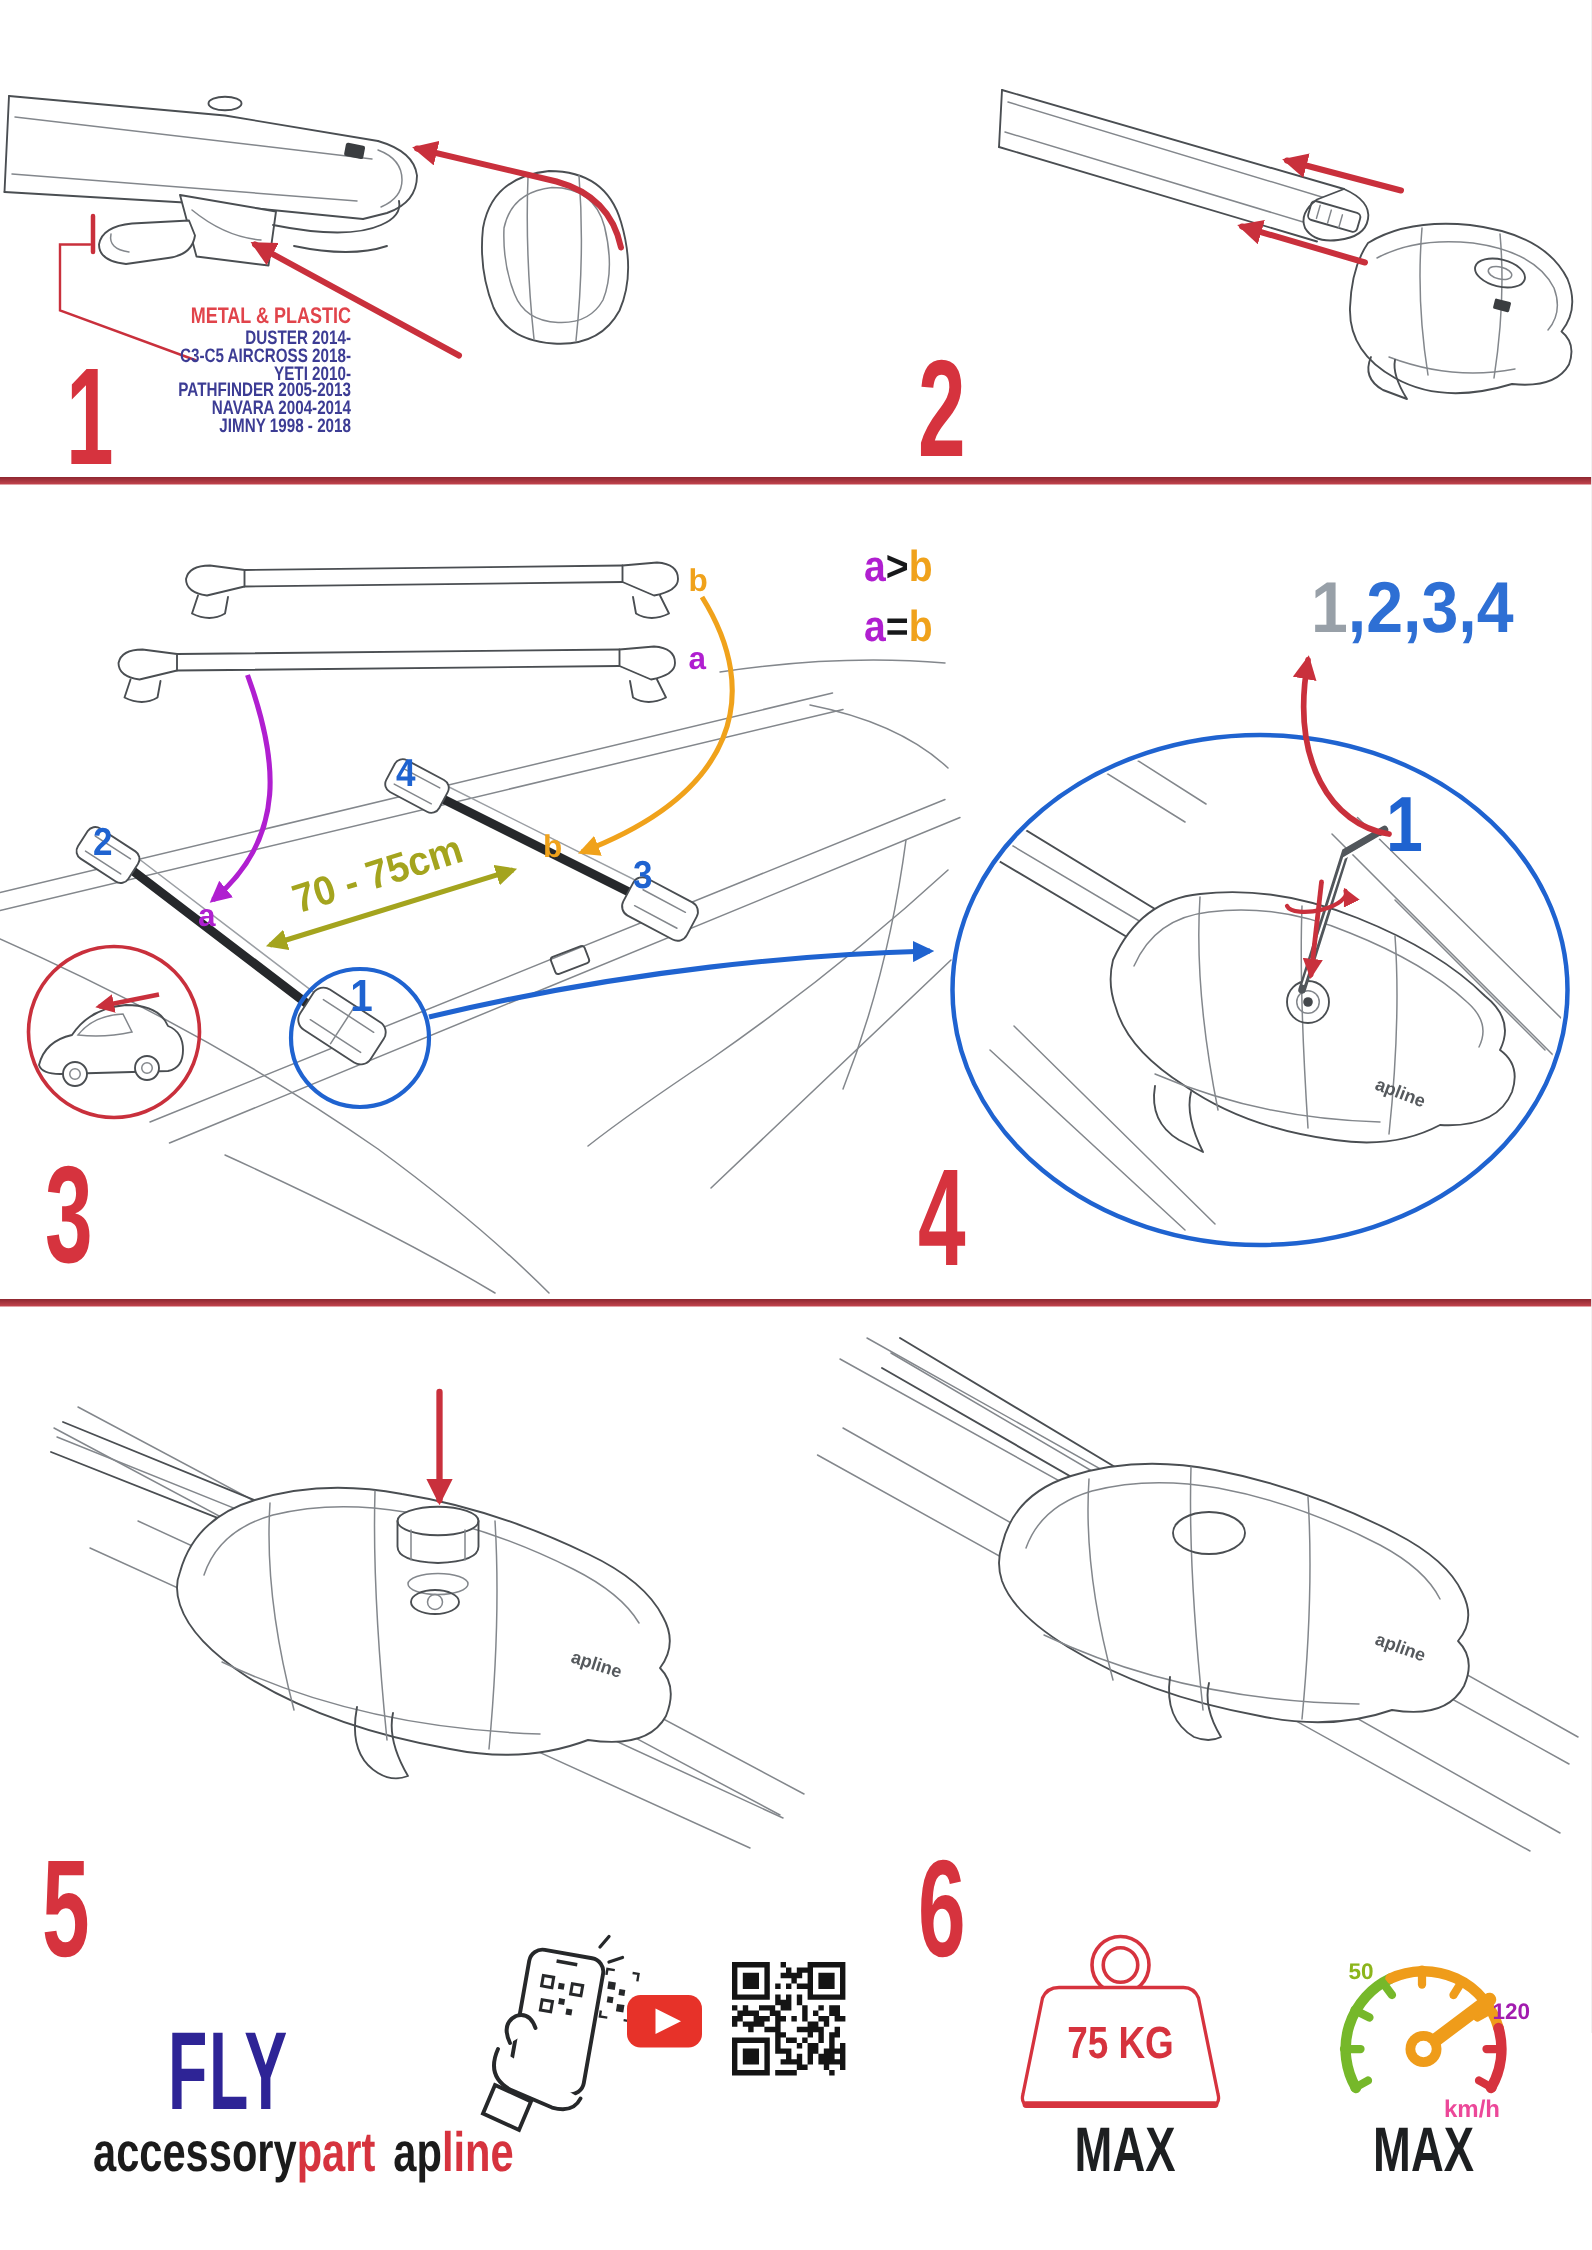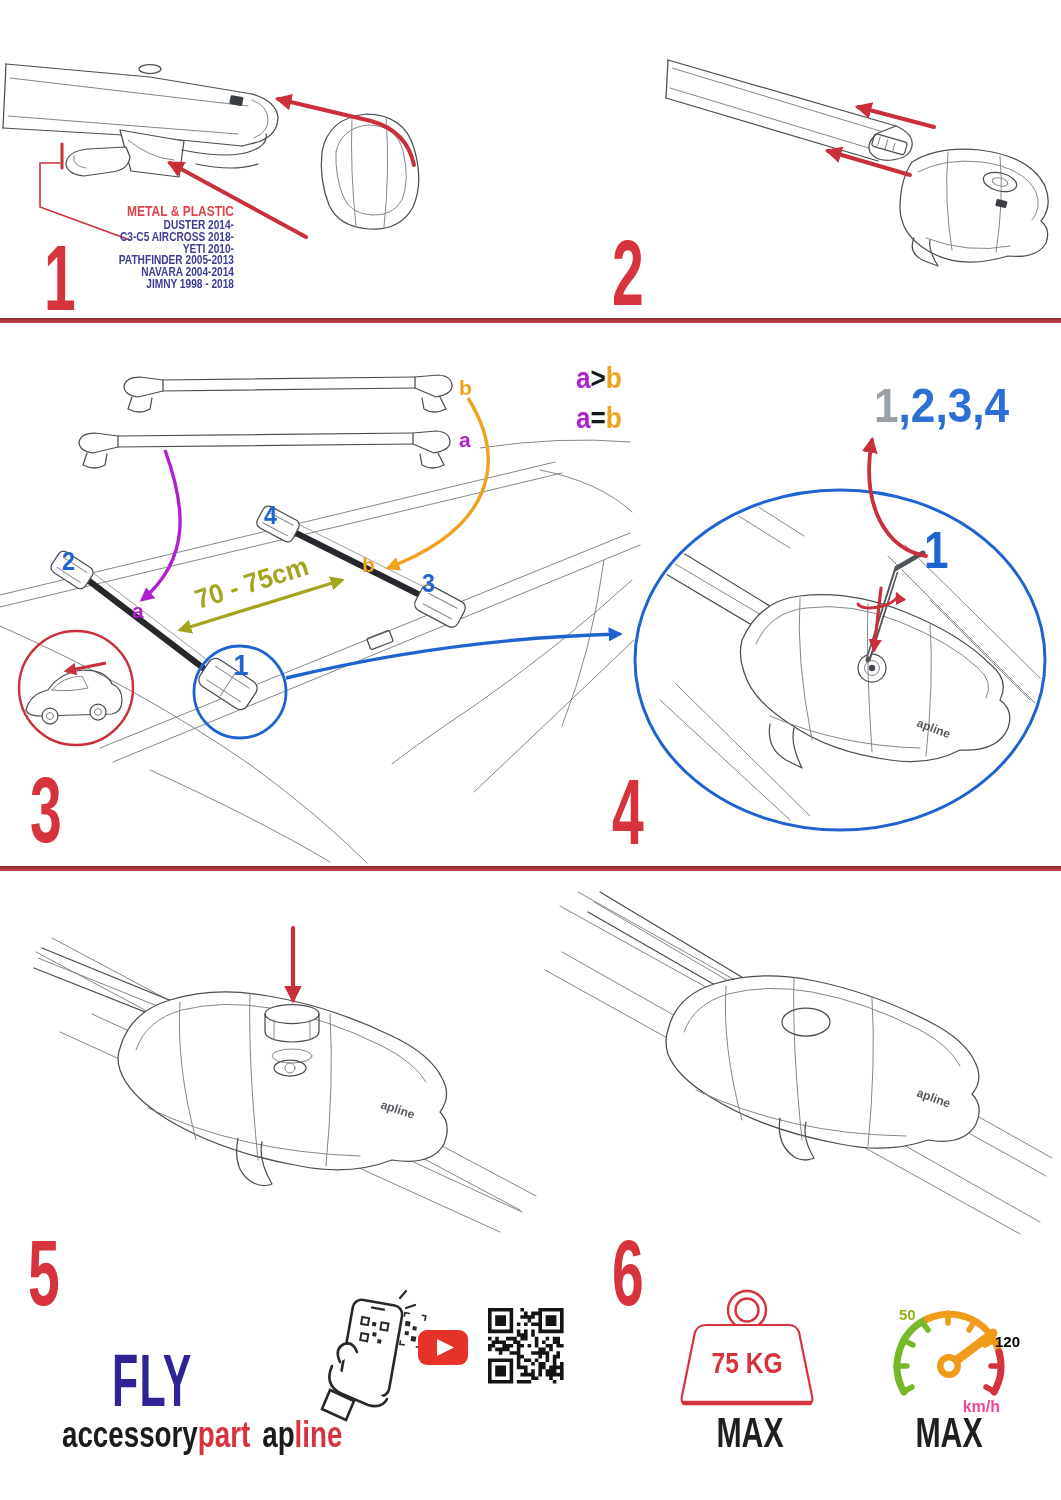--- a/index.html
+++ b/index.html
@@ -38,21 +38,21 @@
   .fly{position:absolute;left:112px;top:1344px;color:#2e2496;font-size:74px;font-weight:700;
     line-height:1;letter-spacing:2px;transform:scaleX(.58);transform-origin:left top;}
   .brandline{position:absolute;left:62px;top:1416px;font-size:37px;font-weight:600;line-height:1;
     transform:scaleX(.75);transform-origin:left top;white-space:nowrap;color:#1b1b1b;}
   .brandline .red{color:#d6333e;} .brandline .gap{display:inline-block;width:16px;}
   .kg{position:absolute;left:677px;top:1348px;width:140px;text-align:center;color:#d6333e;
     font-size:30px;font-weight:700;line-height:1;transform:scaleX(.82);}
   .maxlabel{position:absolute;width:146px;text-align:center;color:#1d1f21;font-size:42px;
     font-weight:700;line-height:1;transform:scaleX(.72);}
   .tick60{position:absolute;left:899px;top:1306px;color:#8cb51c;font-size:15px;font-weight:700;}
-  .tick120{position:absolute;left:995px;top:1333px;color:#000000;font-size:15px;font-weight:700;}
+  .tick120{position:absolute;left:995px;top:1333px;color:#a21caf;font-size:15px;font-weight:700;}
   .kmh{position:absolute;left:900px;top:1398px;width:100px;text-align:right;color:#ec4899;
     font-size:16px;font-weight:600;}
 </style>
 </head>
 <body>
 
 <div class="page">
 
   <svg class="art" viewBox="0 0 1061 1500">
     <defs>

